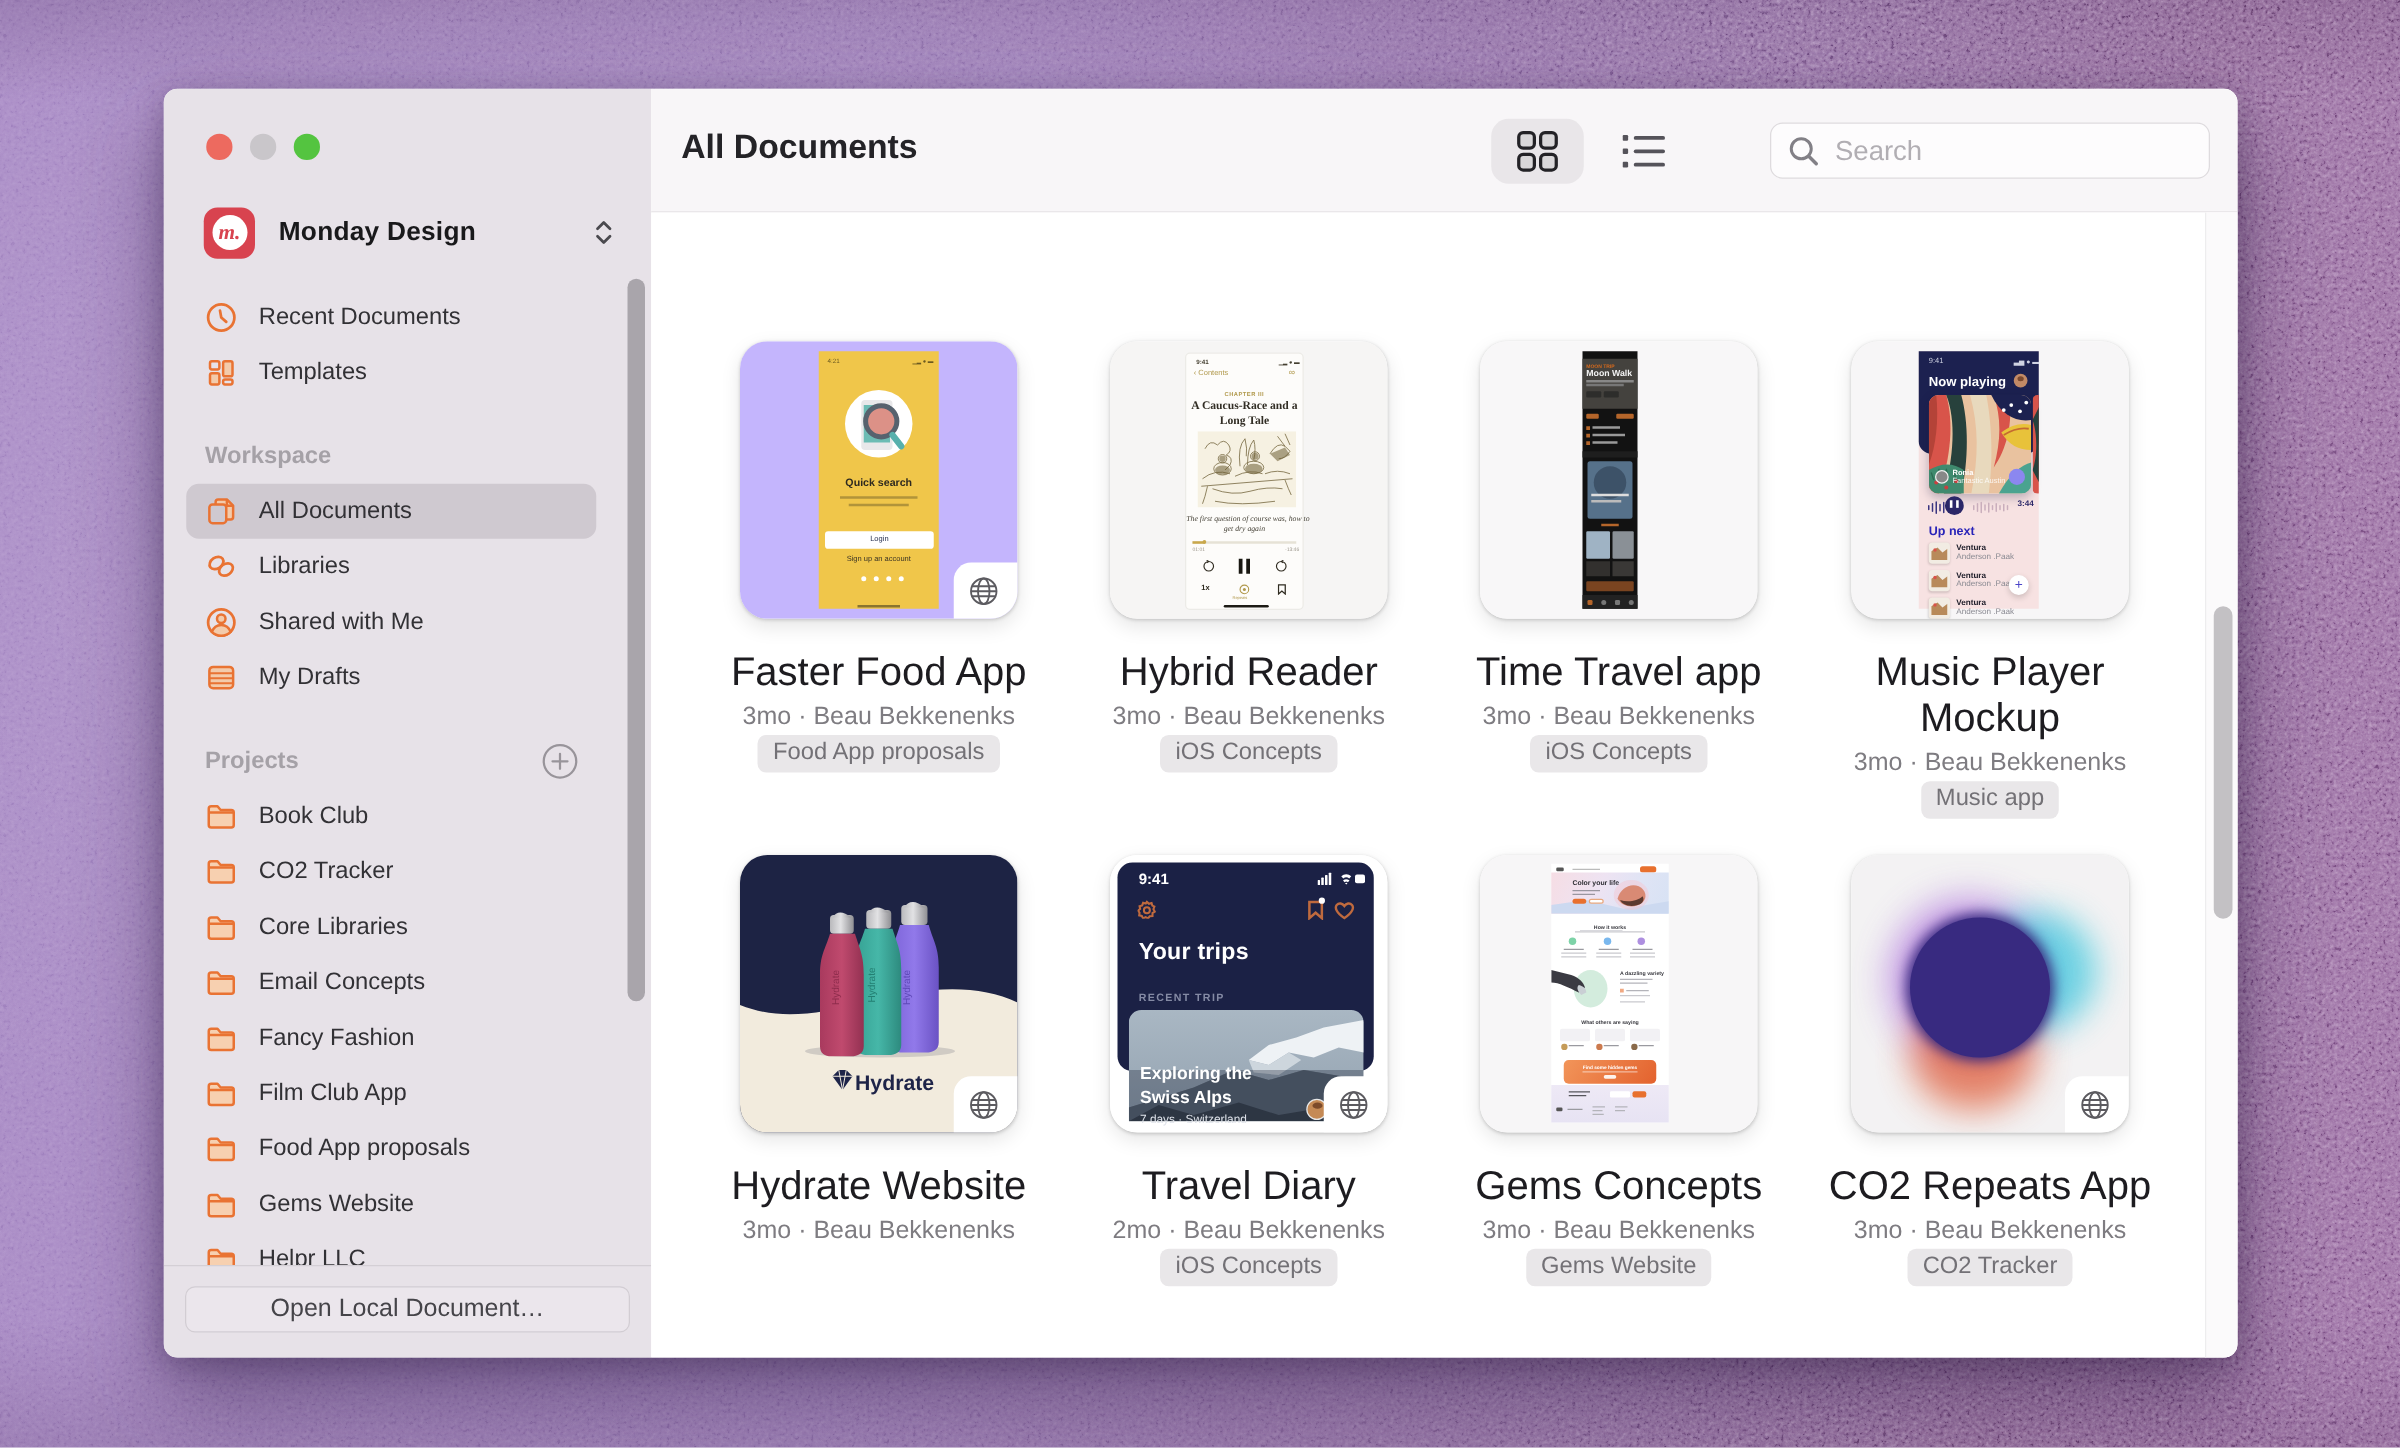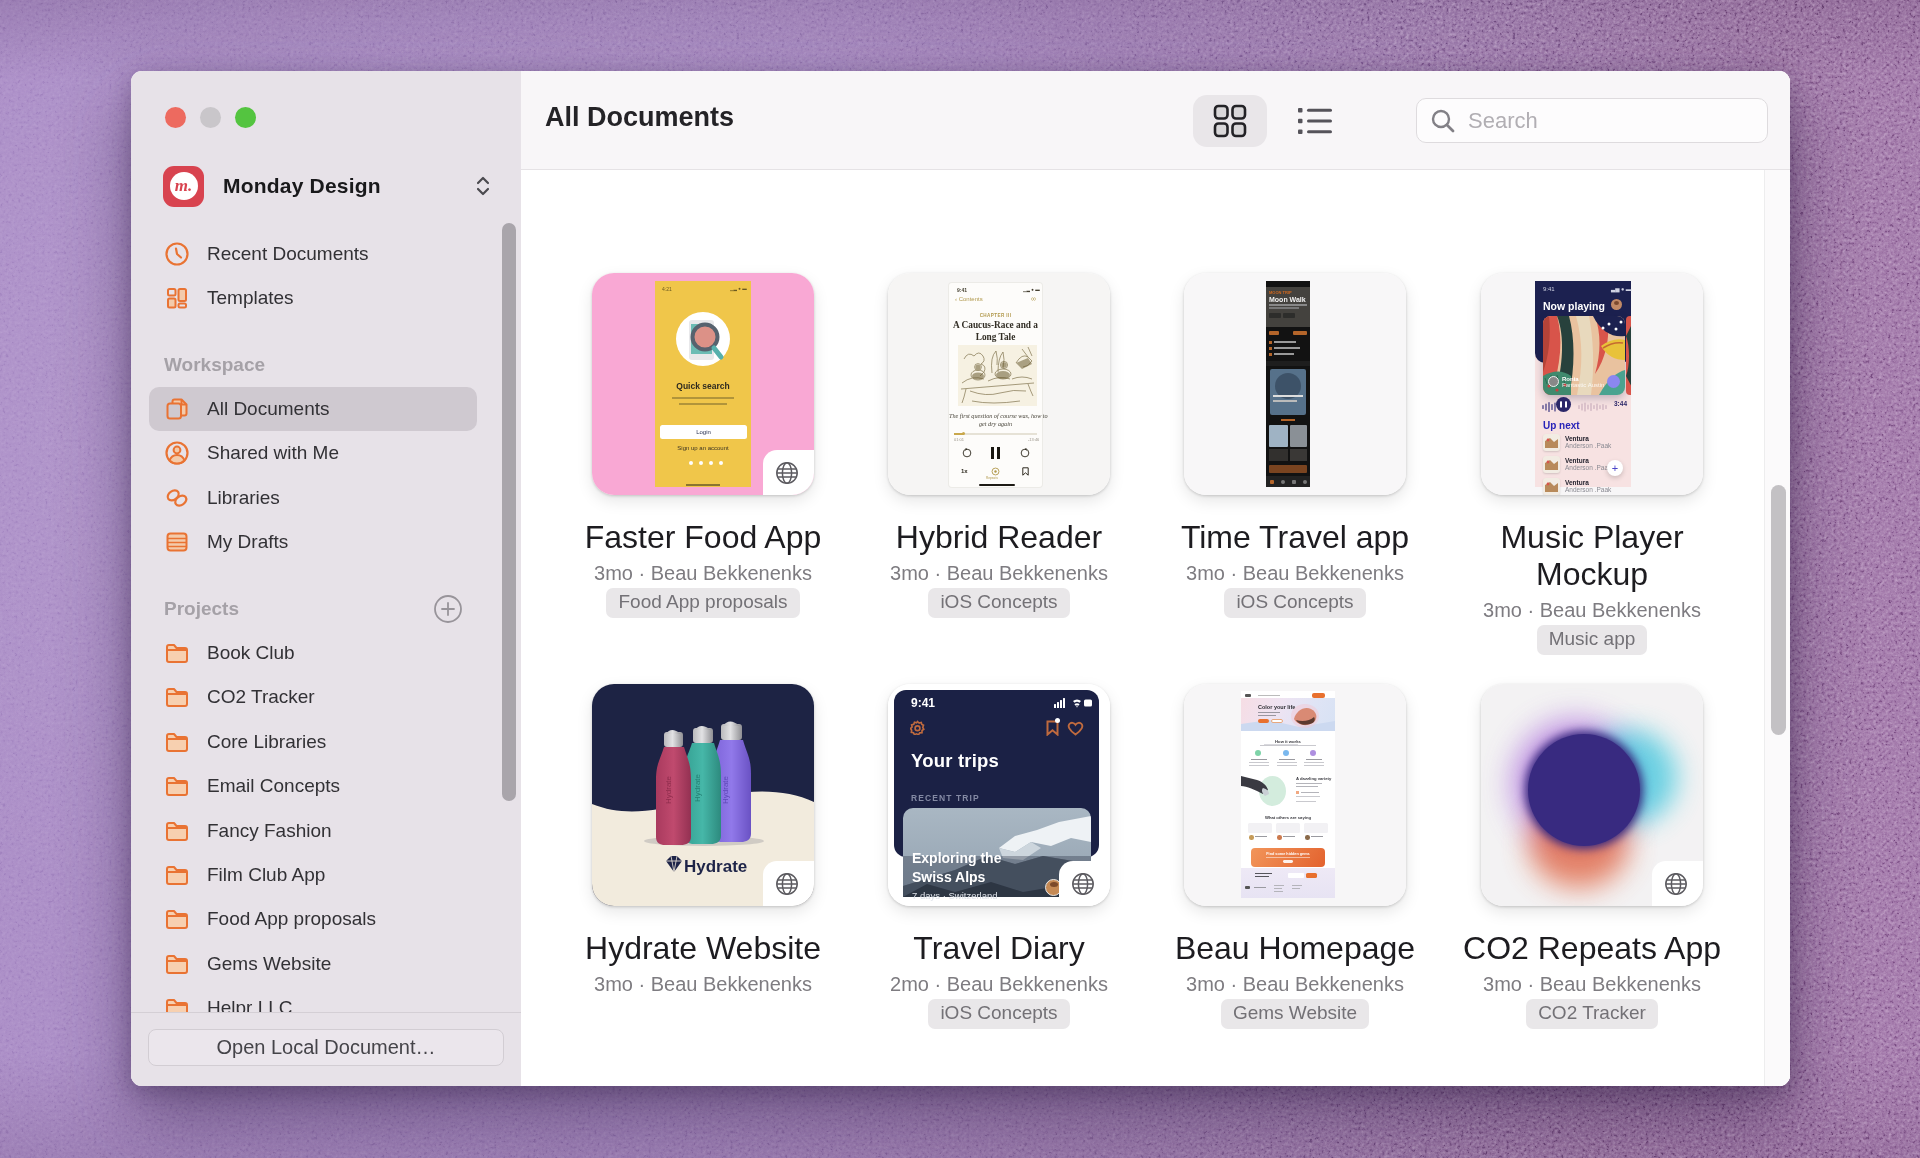--- a/index.html
+++ b/index.html
@@ -122,34 +122,34 @@
       <div class="row sel">
           <svg class="ic" viewBox="0 0 26 26">
             <path d="M10.5 3.5 h7 l5 5 v9 a2 2 0 0 1 -2 2 h-10 a2 2 0 0 1 -2 -2 v-12 a2 2 0 0 1 2 -2 Z" fill="#f3cbab" stroke="#e97333" stroke-width="2" stroke-linejoin="round"></path>
             <path d="M17.5 3.8 v4.7 h4.7" fill="none" stroke="#e97333" stroke-width="2" stroke-linejoin="round"></path>
             <rect x="3.5" y="7.5" width="13.5" height="15" rx="2.5" fill="#cfc9d0" stroke="#e97333" stroke-width="2"></rect>
           </svg>
           <span class="txt">All Documents</span>
         </div>
       <div class="row">
           <svg class="ic" viewBox="0 0 26 26">
-            <circle cx="13" cy="13" r="10.5" fill="none" stroke="#e97333" stroke-width="2.2"></circle>
-            <circle cx="13" cy="10" r="3.4" fill="#f3cbab" stroke="#e97333" stroke-width="2"></circle>
-            <path d="M5.5 20.5 C7 16.5 10 15 13 15 C16 15 19 16.5 20.5 20.5 C18.5 22.6 16 23.5 13 23.5 C10 23.5 7.5 22.6 5.5 20.5 Z" fill="#f3cbab" stroke="#e97333" stroke-width="2"></path>
-          </svg>
-          <span class="txt">Shared with Me</span>
-        </div>
-      <div class="row">
-          <svg class="ic" viewBox="0 0 26 26">
             <g fill="none" stroke="#e97333" stroke-width="2.2">
               <ellipse cx="9.2" cy="10.4" rx="6" ry="4.4" transform="rotate(-35 9.2 10.4)"></ellipse>
               <ellipse cx="16.8" cy="15.6" rx="6" ry="4.4" transform="rotate(-35 16.8 15.6)"></ellipse>
             </g>
           </svg>
           <span class="txt">Libraries</span>
+        </div>
+      <div class="row">
+          <svg class="ic" viewBox="0 0 26 26">
+            <circle cx="13" cy="13" r="10.5" fill="none" stroke="#e97333" stroke-width="2.2"></circle>
+            <circle cx="13" cy="10" r="3.4" fill="#f3cbab" stroke="#e97333" stroke-width="2"></circle>
+            <path d="M5.5 20.5 C7 16.5 10 15 13 15 C16 15 19 16.5 20.5 20.5 C18.5 22.6 16 23.5 13 23.5 C10 23.5 7.5 22.6 5.5 20.5 Z" fill="#f3cbab" stroke="#e97333" stroke-width="2"></path>
+          </svg>
+          <span class="txt">Shared with Me</span>
         </div>
       <div class="row">
           <svg class="ic" viewBox="0 0 26 26">
             <rect x="3.5" y="4.5" width="19" height="17" rx="3" fill="#f3cbab" stroke="#e97333" stroke-width="2"></rect>
             <path d="M3.5 9.5 H22.5 M3.5 13.5 H22.5 M3.5 17.5 H22.5" stroke="#e97333" stroke-width="1.6"></path>
           </svg>
           <span class="txt">My Drafts</span>
         </div>
       <div class="label" style="margin-top:22.2px;">Projects
         <svg class="plus" width="30" height="30" viewBox="0 0 30 30">
@@ -255,21 +255,21 @@
             <path d="M17 17 L23 23" stroke="#828086" stroke-width="2.8" stroke-linecap="round"></path>
           </svg>
         <span class="ph">Search</span>
       </div>
     </div>
     <div class="content">
       <div class="gutter"></div>
 
       <div class="card" style="left:33px; top:103px;">
         <div class="thumb">
-            <div class="inner" style="background:#f9a8d4;">
+            <div class="inner" style="background:#c4b5fd;">
           <div style="position:absolute;left:63px;top:8px;width:96px;height:206px;background:#f0c64a;"></div>
           <div style="position:absolute;left:70px;top:13px;font-size:5px;color:#6b5a20;">4:21</div>
           <div style="position:absolute;left:138px;top:13px;font-size:4.5px;color:#6b5a20;">▁▂ ● ▬</div>
           <div style="position:absolute;left:84px;top:39px;width:54px;height:54px;border-radius:50%;background:#fff;"></div>
           <div style="position:absolute;left:97px;top:47px;width:25px;height:40px;border-radius:3px;background:#e8e8ea;"></div>
           <div style="position:absolute;left:99px;top:51px;width:21px;height:30px;background:#6cbcb4;"></div>
           <svg style="position:absolute;left:96px;top:48px;" width="42" height="42" viewBox="0 0 42 42">
                 <circle cx="17" cy="16" r="12.5" fill="#dc9187" stroke="#57626e" stroke-width="4"></circle>
                 <path d="M26 27 L33 36" stroke="#57b0ac" stroke-width="5" stroke-linecap="round"></path>
               </svg>
@@ -688,21 +688,21 @@
           <div style="position:absolute;left:122px;top:189px;width:11px;height:5px;background:#e8702e;border-radius:1.6px;"></div>
           <div style="position:absolute;left:61px;top:202px;width:5px;height:3.4px;background:#555;border-radius:1px;"></div>
           <div style="position:absolute;left:70px;top:202.8px;width:12px;height:1.4px;background:#9a9aa0;"></div>
           <div style="position:absolute;left:90px;top:201px;width:10px;height:1px;background:#b4b4ba;"></div>
           <div style="position:absolute;left:90px;top:204px;width:8px;height:1px;background:#b4b4ba;"></div>
           <div style="position:absolute;left:90px;top:207px;width:9px;height:1px;background:#b4b4ba;"></div>
           <div style="position:absolute;left:108px;top:201px;width:10px;height:1px;background:#b4b4ba;"></div>
           <div style="position:absolute;left:108px;top:204px;width:8px;height:1px;background:#b4b4ba;"></div>
         </div>
           </div>
-        <div class="title">Beau Homepage</div>
+        <div class="title">Gems Concepts</div>
         <div class="sub">3mo · Beau Bekkenenks</div>
         <div class="tagwrap"><span class="tag">Gems Website</span></div>
       </div>
       <div class="card" style="left:922px; top:514px;">
         <div class="thumb">
             <div class="inner" style="background:#f3f2f3;">
           <div style="position:absolute;left:32px;top:36px;width:126px;height:128px;border-radius:50%;background:#a35fd8;filter:blur(15px);opacity:.7;"></div>
           <div style="position:absolute;left:104px;top:46px;width:92px;height:94px;border-radius:50%;background:#3fc8dd;filter:blur(13px);opacity:.75;"></div>
           <div style="position:absolute;left:48px;top:116px;width:100px;height:88px;border-radius:50%;background:#e05f3a;filter:blur(14px);opacity:.75;"></div>
           <div style="position:absolute;left:44px;top:47px;width:118px;height:118px;border-radius:50%;background:#37297e;filter:blur(5px);"></div>

